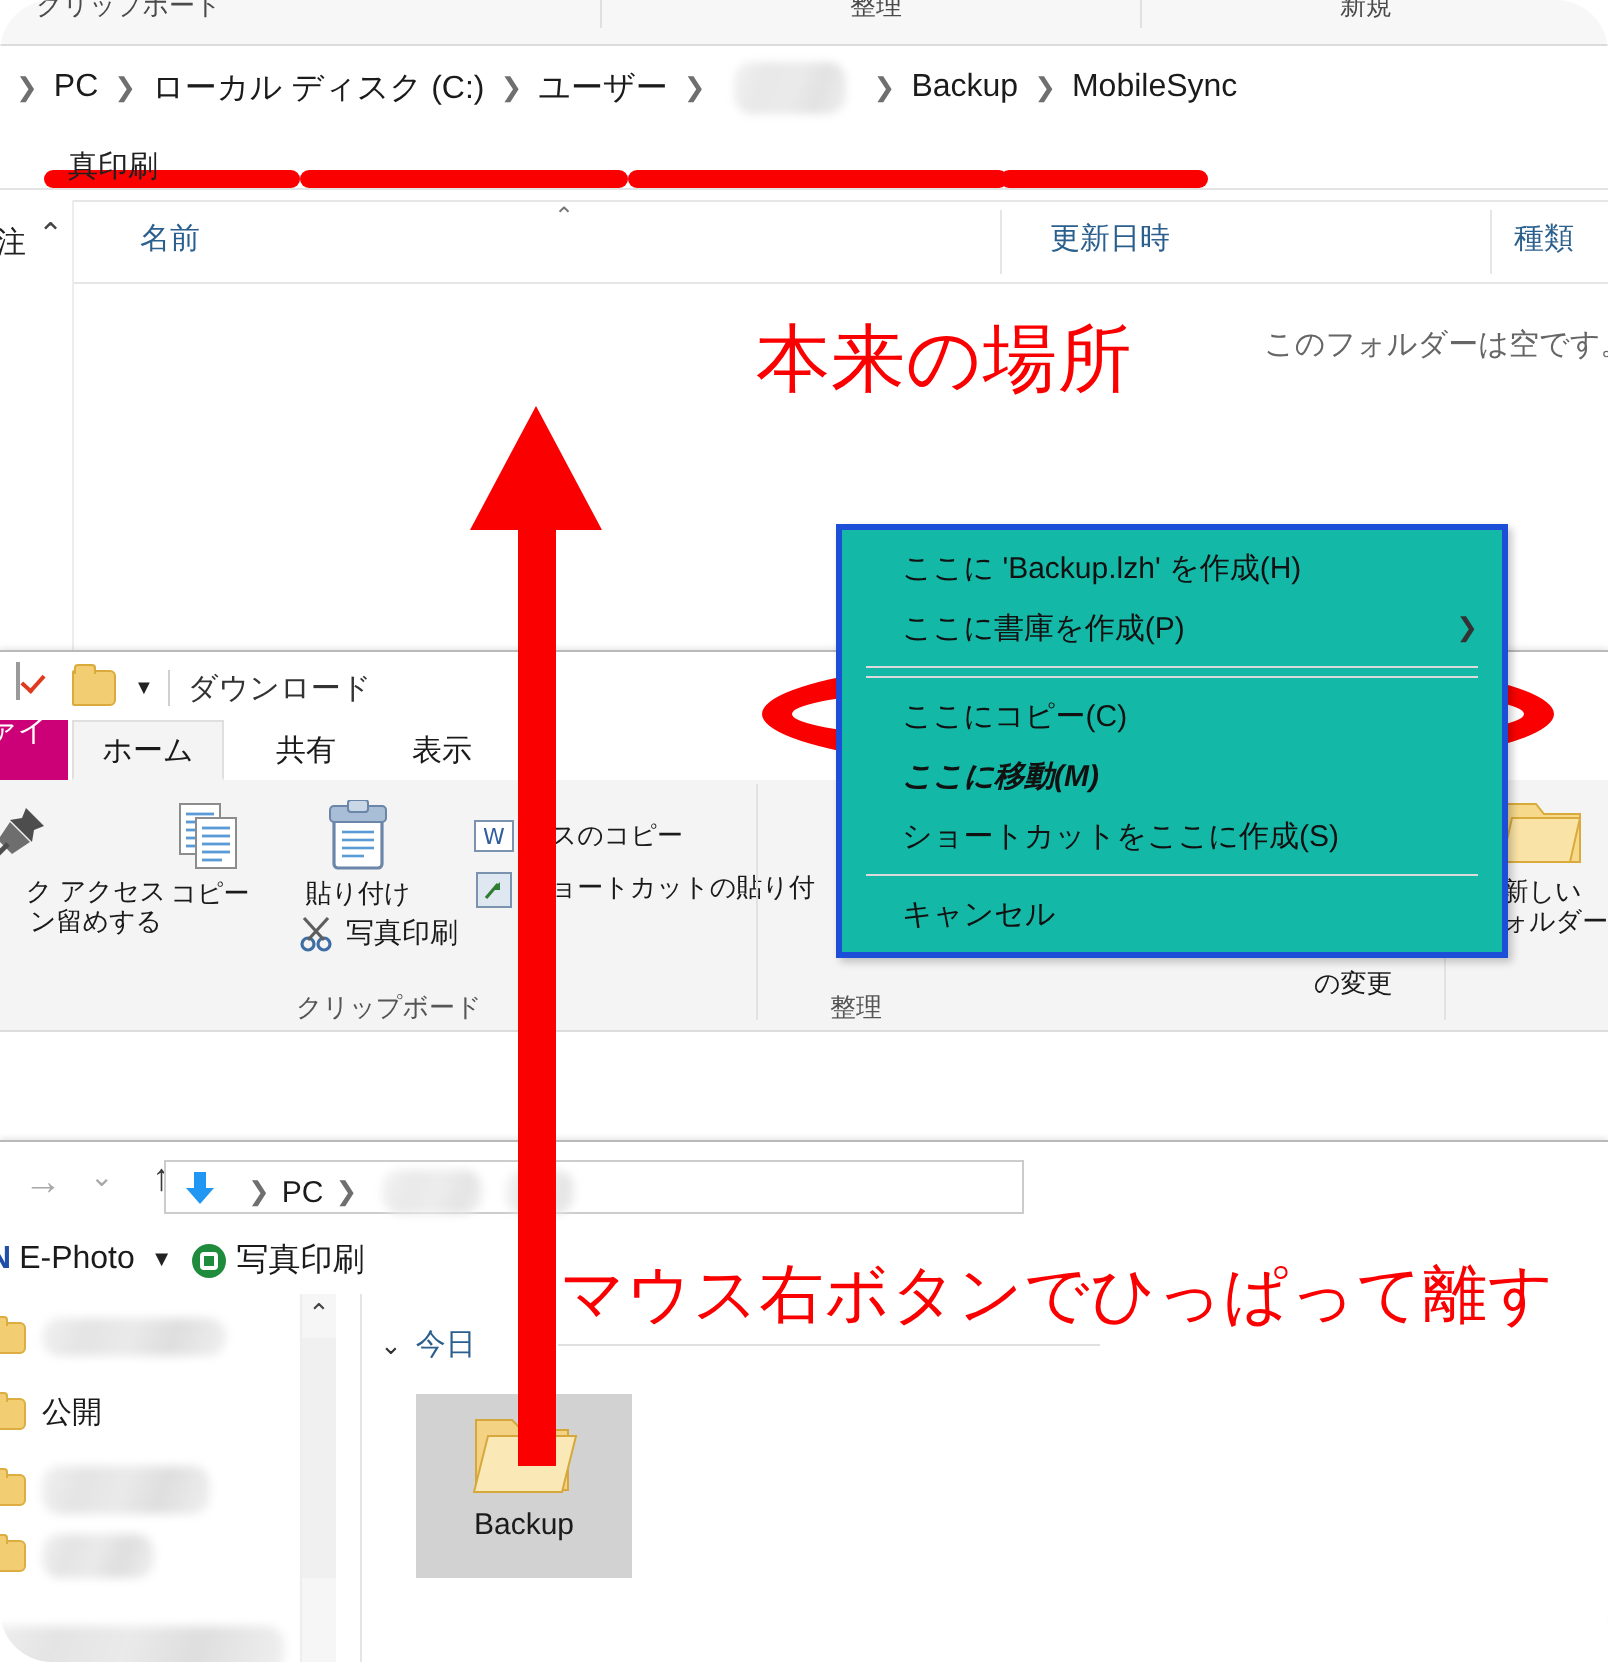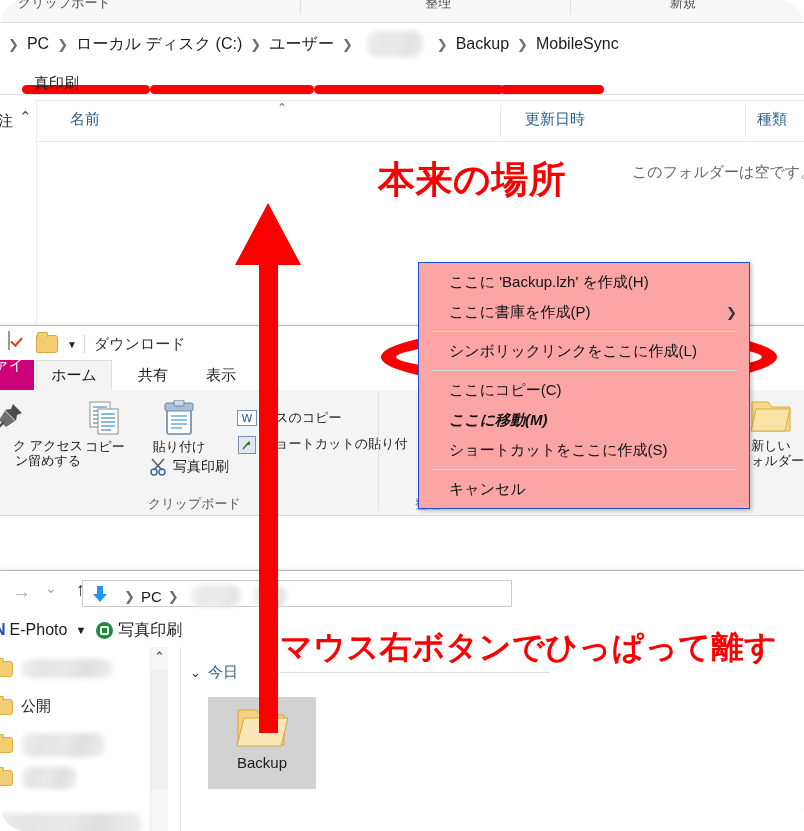--- a/index.html
+++ b/index.html
@@ -63,21 +63,21 @@
     border-right:1px solid #ededed;
   }
   .navpane-caret{position:absolute;left:42px;top:108px;font-size:15px;color:#444;}
   .navpane-label{position:absolute;left:0px;top:110px;font-size:15px;color:#202020;}
   .empty-msg{
     position:absolute;font-size:15px;color:#666;white-space:nowrap;
   }
 
   
   .ann{
-    position:absolute;color:#fb0000;font-weight:bold;white-space:nowrap;
+    position:absolute;color:#fb0000;font-weight:normal;white-space:nowrap;
     font-family:"DejaVu Sans","Liberation Sans",sans-serif;
     letter-spacing:0.5px;
   }
   .arrow-shaft{position:absolute;background:#fb0000;}
   .arrow-head{
     position:absolute;width:0;height:0;
     border-left:33px solid transparent;border-right:33px solid transparent;
     border-bottom:62px solid #fb0000;
   }
   .ellipse{
@@ -136,21 +136,21 @@
   .rib-grp{position:absolute;font-size:13px;color:#555;bottom:2px;}
   .rib-sep{position:absolute;top:2px;width:1px;height:118px;background:#e2e2e2;}
   .pin{
     width:34px;height:34px;position:relative;margin:0 auto;
   }
   .pin svg,.copyico svg,.pasteico svg,.sciss svg,.wico svg,.scut svg,.nfold svg{display:block;}
 
   
   #ctxmenu{
     left:418px;top:262px;width:330px;
-    background:#fca5a5;border:1px solid #1d4ed8;
+    background:#14b8a6;border:3px solid #1d4ed8;
     box-shadow:2px 2px 4px rgba(0,0,0,.22);
     padding:4px 0 4px 0;z-index:40;
   }
   .mi{
     height:30px;display:flex;align-items:center;
     padding:0 14px 0 30px;font-size:15px;color:#111;white-space:nowrap;
     position:relative;box-sizing:border-box;
   }
   .mi.bold{font-weight:bold;font-style:italic;}
   .mi .submark{position:absolute;right:12px;font-size:13px;color:#333;}
@@ -474,21 +474,20 @@
     </div>
   </div>
 
   <div class="abs" id="ctxmenu">
     <div class="mi">ここに 'Backup.lzh' を作成(H)</div>
     <div class="mi">
       <span>ここに書庫を作成(P)</span>
       <span class="submark">❯</span>
     </div>
     <div class="msep"></div>
-    <div class="mi">シンボリックリンクをここに作成(L)</div>
     <div class="msep"></div>
     <div class="mi">ここにコピー(C)</div>
     <div class="mi bold">ここに移動(M)</div>
     <div class="mi">ショートカットをここに作成(S)</div>
     <div class="msep"></div>
     <div class="mi">キャンセル</div>
   </div>
 
   <div class="arrow-shaft" style="left:259px;top:245px;width:19px;height:488px;"></div>
   <div class="arrow-head" style="left:235px;top:203px;"></div>

